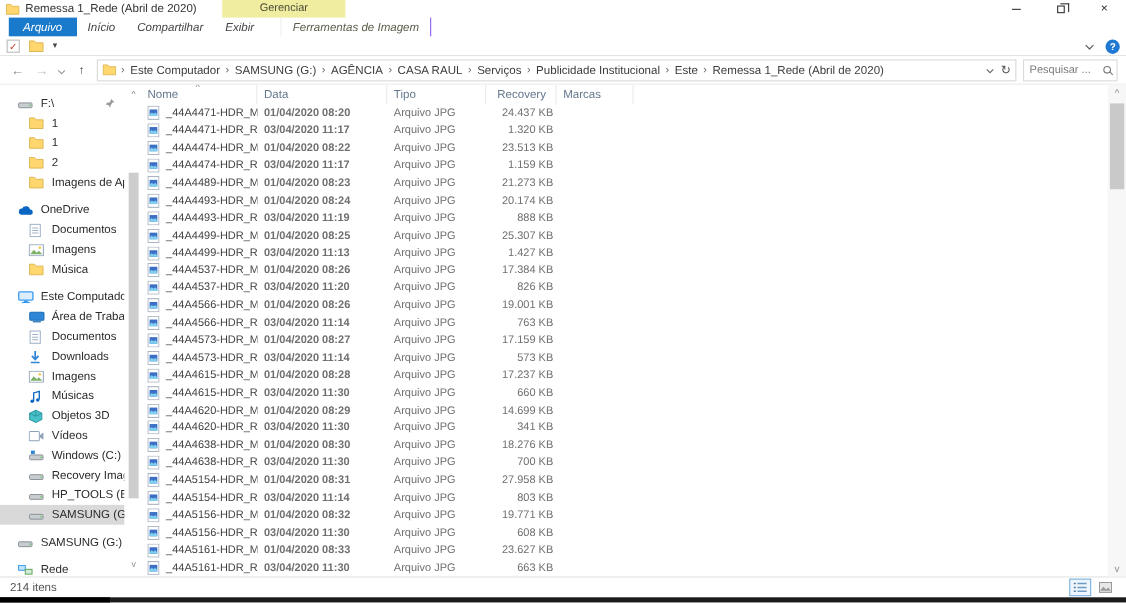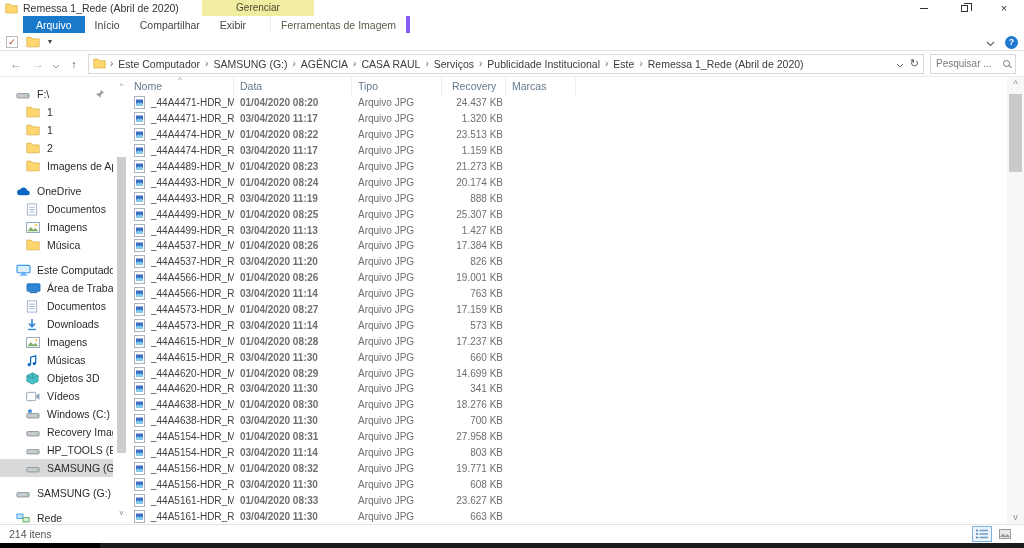--- a/index.html
+++ b/index.html
@@ -11,24 +11,24 @@
   .tb-icon { width: 13px; height: 11px; margin-right: 5px; display: inline-flex; }
   .tb-title { font-size: 10.5px; color: #333; }
   .ctx-header { position: absolute; left: 202px; top: 0; width: 112px; height: 16px; background: #f0eda0; text-align: center; font-size: 10px; line-height: 16px; color: #4a4a38; }
   .win-controls { position: absolute; right: 0; top: 0; height: 16px; display: flex; }
   .wc { width: 40px; height: 16px; display: flex; align-items: center; justify-content: center; font-size: 11px; color: #333; cursor: default; }
   .min-glyph { width: 8px; border-bottom: 1px solid #333; height: 1px; display: block; }
   .restore-glyph { width: 7px; height: 7px; border: 1px solid #333; position: relative; display: block; }
   .restore-glyph::before { content: ""; position: absolute; left: 2px; top: -3px; width: 7px; height: 7px; border: 1px solid #333; border-left: none; border-bottom: none; }
 
   
-  .tabrow { height: 17px; display: flex; align-items: stretch; padding-left: 23px; }
+  .tabrow { height: 17px; display: flex; align-items: stretch; padding-left: 8px; font-style: italic; }
   .tab { padding: 0 10px; font-size: 10.5px; color: #444; display: flex; align-items: center; }
   .tab.file { background: #1979ca; color: #fff; padding: 0 13px; }
-  .tab.ctx { color: #5c5c49; border-left: 1px solid #eee; border-right: 4px solid #8b5cf6; margin-left: 14px; }
+  .tab.ctx { color: #5c5c49; border-left: 1px solid #eee; border-right: 1px solid #8b5cf6; margin-left: 14px; }
 
   
   .qatrow { height: 18px; display: flex; align-items: center; padding-left: 6px; gap: 8px; position: relative; border-bottom: 1px solid #e4e4e4; }
   .qat-props { width: 12px; height: 12px; border: 1px solid #bbb; background: #fff; color: #c0392b; font-size: 9px; line-height: 10px; text-align: center; }
   .qat-folder { width: 14px; height: 12px; display: inline-flex; }
   .caret { font-size: 8px; color: #444; }
   .qat-right { position: absolute; right: 6px; top: 0; height: 18px; display: flex; align-items: center; gap: 10px; }
   .help-circle { width: 13px; height: 13px; border-radius: 50%; background: #1f78d1; color: #fff; font-size: 9px; line-height: 13px; text-align: center; font-weight: bold; }
 
   

